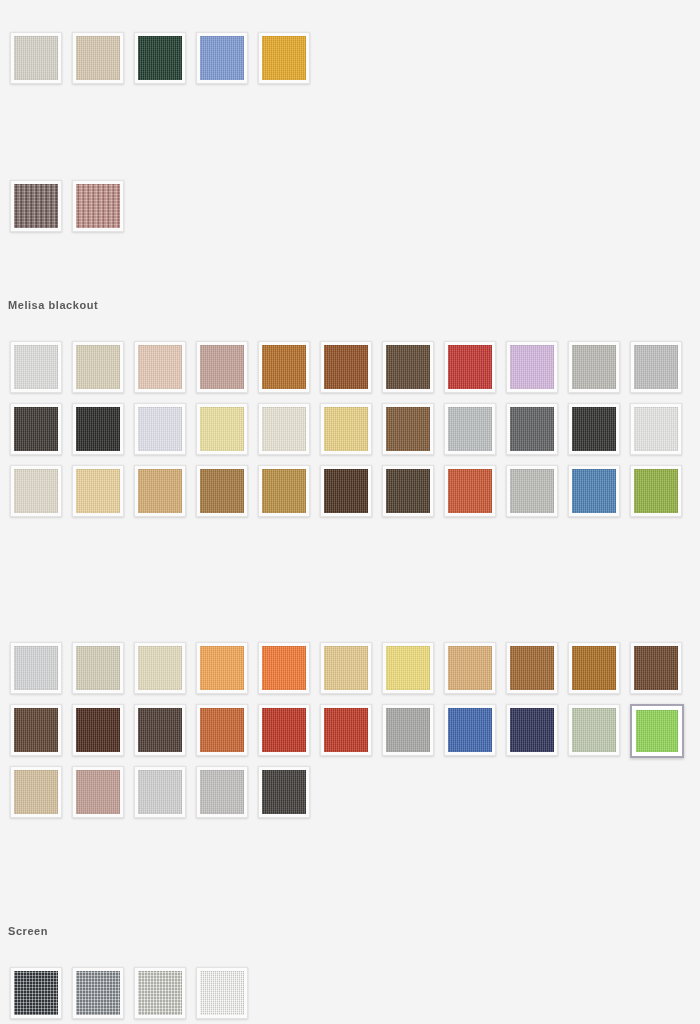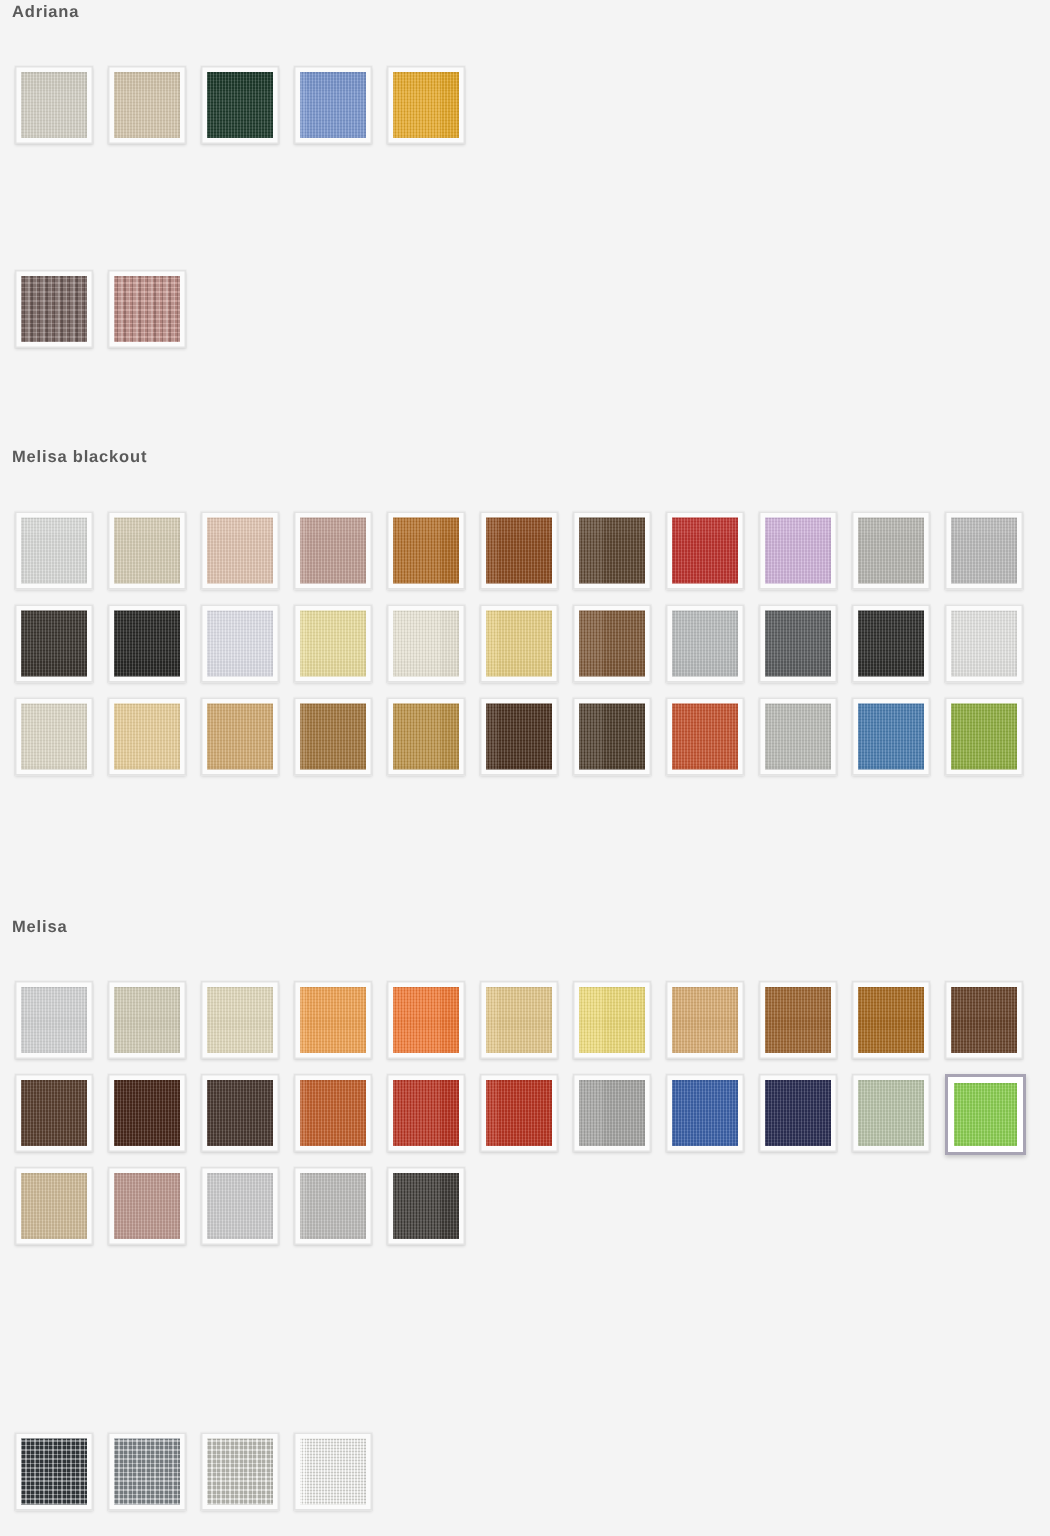--- a/index.html
+++ b/index.html
@@ -124,21 +124,20 @@
         rgba(255,255,255,0.55) 0px, rgba(255,255,255,0.55) 1px,
         rgba(0,0,0,0.07) 1px, rgba(0,0,0,0.07) 2px);
     pointer-events: none;
   }
 </style>
 </head>
 <body style="background: rgb(244, 244, 244);">
 
 <div id="palette">
     <div class="section" style="position: absolute; left: 0px; top: 2px; width: 700px;">
-      <div class="section-title">Adriana</div>
       <div class="rows" style="margin-top: 30px;">
         <div class="swatch-row">
           <div class="swatch" title="adriana-beige-grey">
             <div class="chip tex-weave" style="background: rgb(212, 209, 198);"></div>
           </div>
           <div class="swatch" title="adriana-sand">
             <div class="chip tex-weave" style="background: rgb(213, 199, 174);"></div>
           </div>
           <div class="swatch" title="adriana-dark-green">
             <div class="chip tex-weave" style="background: rgb(29, 58, 43);"></div>
@@ -268,21 +267,20 @@
           <div class="swatch" title="melisa-blackout-steel-blue">
             <div class="chip tex-weave" style="background: rgb(74, 125, 176);"></div>
           </div>
           <div class="swatch" title="melisa-blackout-olive-green">
             <div class="chip tex-weave" style="background: rgb(143, 174, 65);"></div>
           </div>
         </div>
       </div>
     </div>
     <div class="section" style="position: absolute; left: 0px; top: 612px; width: 700px;">
-      <div class="section-title">Melisa</div>
       <div class="rows" style="margin-top: 30px;">
         <div class="swatch-row">
           <div class="swatch" title="melisa-light-grey">
             <div class="chip tex-weave" style="background: rgb(211, 212, 213);"></div>
           </div>
           <div class="swatch" title="melisa-greige">
             <div class="chip tex-weave" style="background: rgb(210, 205, 183);"></div>
           </div>
           <div class="swatch" title="melisa-vanilla">
             <div class="chip tex-weave" style="background: rgb(226, 218, 189);"></div>
@@ -360,20 +358,21 @@
           <div class="swatch" title="melisa-ash-grey">
             <div class="chip tex-weave" style="background: rgb(192, 191, 189);"></div>
           </div>
           <div class="swatch" title="melisa-graphite">
             <div class="chip tex-weave" style="background: rgb(61, 58, 54);"></div>
           </div>
         </div>
       </div>
     </div>
     <div class="section" style="position: absolute; left: 0px; top: 925px; width: 700px;">
+      <div class="section-title">Screen</div>
       <div class="rows" style="margin-top: 30px;">
         <div class="swatch-row">
           <div class="swatch" title="screen-charcoal">
             <div class="chip tex-mesh" style="background: rgb(58, 64, 68);"></div>
           </div>
           <div class="swatch" title="screen-grey">
             <div class="chip tex-mesh" style="background: rgb(143, 150, 155);"></div>
           </div>
           <div class="swatch" title="screen-pearl">
             <div class="chip tex-mesh" style="background: rgb(214, 214, 206);"></div>

